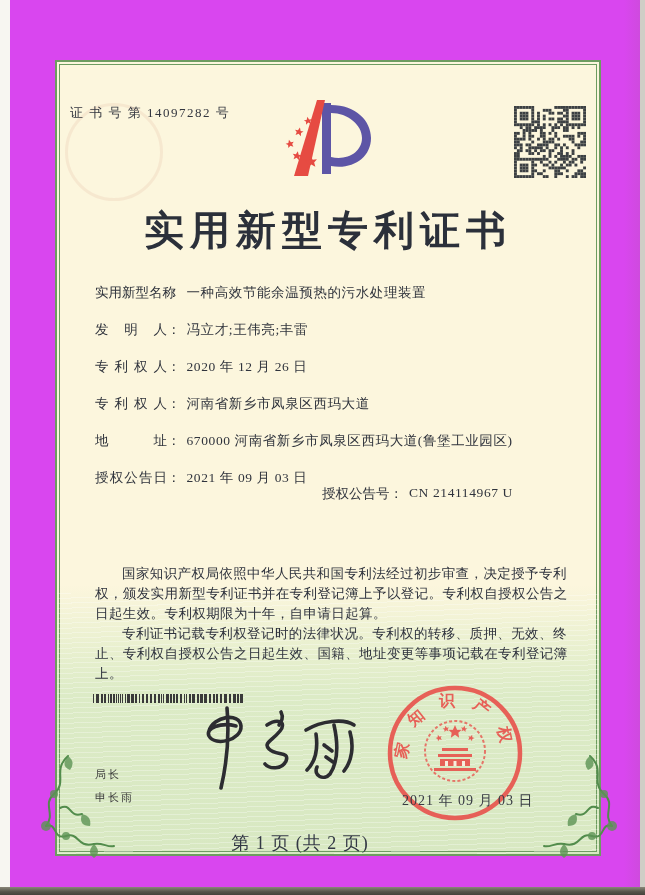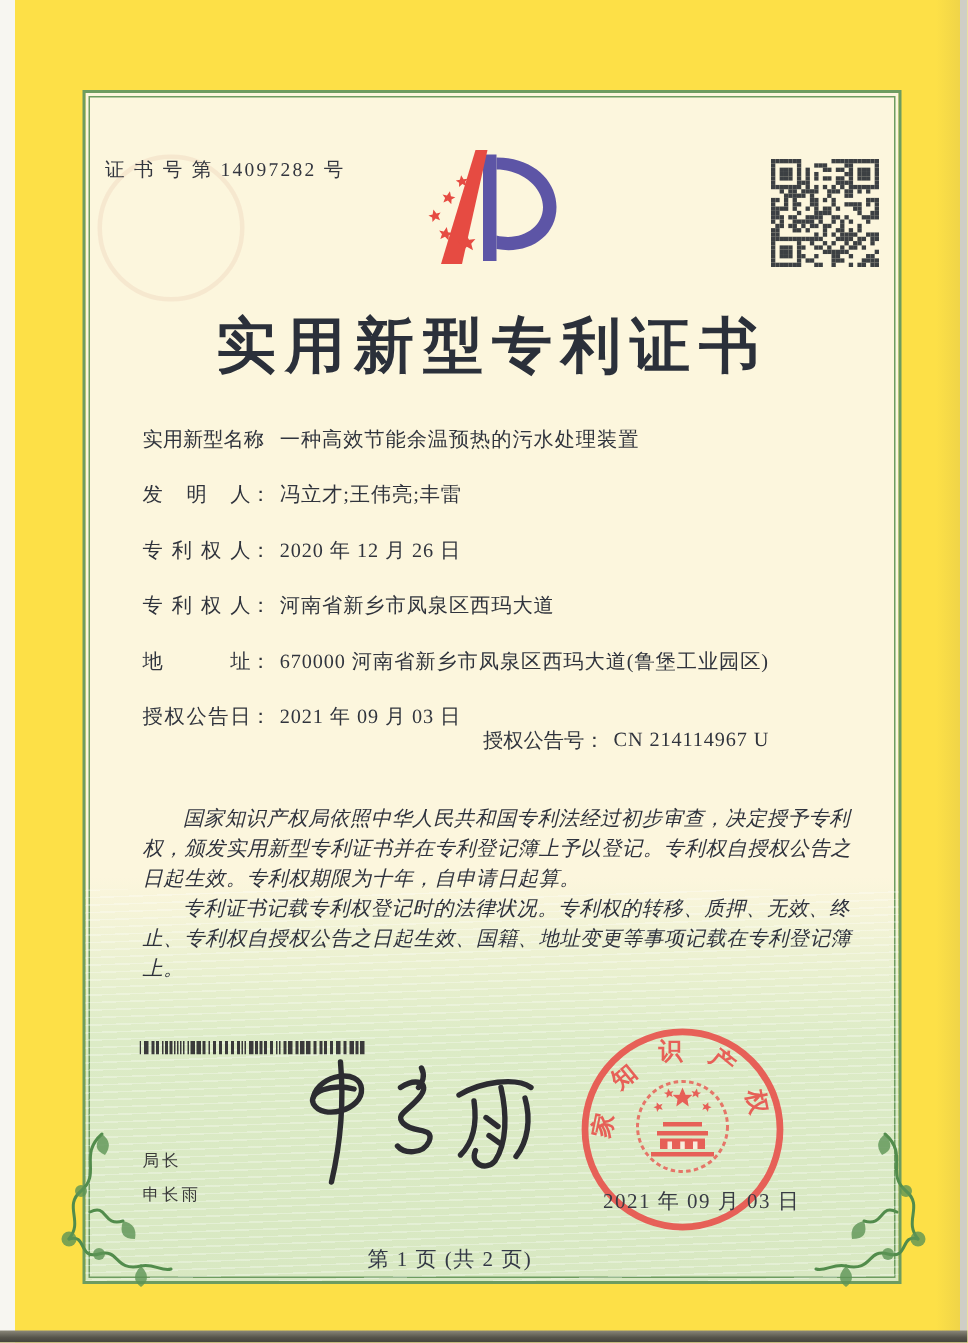--- a/index.html
+++ b/index.html
@@ -1,19 +1,19 @@
 <!DOCTYPE html>
 <html><head>
 <meta charset="utf-8">
 <style>
   html,body{margin:0;padding:0;}
   body{width:645px;height:895px;position:relative;overflow:hidden;
        background:#e9e8e2;font-family:"Liberation Serif",serif;}
   .paper{position:absolute;left:10px;top:0;width:630px;height:888px;
-         background:#fde047;}
+         background:#d946ef;}
   .paper::after{content:"";position:absolute;top:0;bottom:0;right:0;width:16px;
          background:linear-gradient(90deg,rgba(0,0,0,0) 0%,rgba(120,110,80,.10) 100%);pointer-events:none;}
   .edge-left{position:absolute;left:0;top:0;width:10px;height:895px;background:#f7f6f1;}
   .edge-right{position:absolute;right:0;top:0;width:5px;height:895px;background:#cfcec6;}
   .edge-bottom{position:absolute;left:0;bottom:0;width:645px;height:8px;
          background:linear-gradient(180deg,#8a8779 0%,#55534a 60%,#45433c 100%);}
   
   .frame{position:absolute;left:45px;top:60px;width:542px;height:792px;
          border:2px solid #6d9c60;
          background:linear-gradient(180deg,#fcf6dd 0%,#fcf6dd 66%,#e9f0cf 74%,#dcebc6 80%,#d8e8c2 100%);}
@@ -29,32 +29,32 @@
   .title{position:absolute;left:45px;top:203px;width:546px;text-align:center;
          font-size:40px;font-weight:bold;letter-spacing:6px;color:#2b303a;}
   .fields{position:absolute;left:85px;top:284px;width:480px;color:#30343d;}
   .frow{height:37px;font-size:13.5px;white-space:nowrap;}
   .flabel{display:inline-block;width:72px;text-align:justify;text-align-last:justify;
          -moz-text-align-last:justify;text-justify:inter-character;vertical-align:top;}
   .fcolon{display:inline-block;vertical-align:top;}
   .fvalue{display:inline-block;margin-left:6px;letter-spacing:.6px;vertical-align:top;}
   .grant2{position:absolute;left:227px;top:16px;}
   .grant2 .flabel{width:auto;text-align-last:auto;}
-  .paras{position:absolute;left:85px;top:536px;width:478px;color:#2e323d;
-         font-size:13.5px;line-height:20px;font-style:italic;letter-spacing:.4px;}
+  .paras{position:absolute;left:85px;top:564px;width:478px;color:#2e323d;
+         font-size:13.5px;line-height:20px;letter-spacing:.4px;}
   .paras p{margin:0;text-indent:2em;}
   .barcode{position:absolute;left:83px;top:694px;width:152px;height:9px;}
   .signer{position:absolute;left:85px;top:763px;font-family:"Liberation Sans",sans-serif;
          font-size:11px;color:#3a3a3a;line-height:23px;letter-spacing:2px;}
   .signature{position:absolute;left:185px;top:703px;}
   .seal{position:absolute;left:374px;top:681px;}
   .seal-date{position:absolute;left:392px;top:792px;font-size:14px;color:#383b44;
          letter-spacing:1px;z-index:3;}
   .page-note{position:absolute;left:45px;top:831px;width:490px;text-align:center;
-         font-size:14px;color:#333845;letter-spacing:1px;}
+         font-size:18px;color:#333845;letter-spacing:1px;}
   .back-note{position:absolute;left:45px;top:864px;width:546px;text-align:center;
          font-size:13px;font-style:italic;color:#33383f;letter-spacing:2px;margin-top:40px;}
   .orn{position:absolute;z-index:2;}
   .orn-l{left:28px;top:752px;}
   .orn-r{left:532px;top:752px;transform:scaleX(-1);}
 </style>
 </head>
 <body>
 
 <div class="paper">

